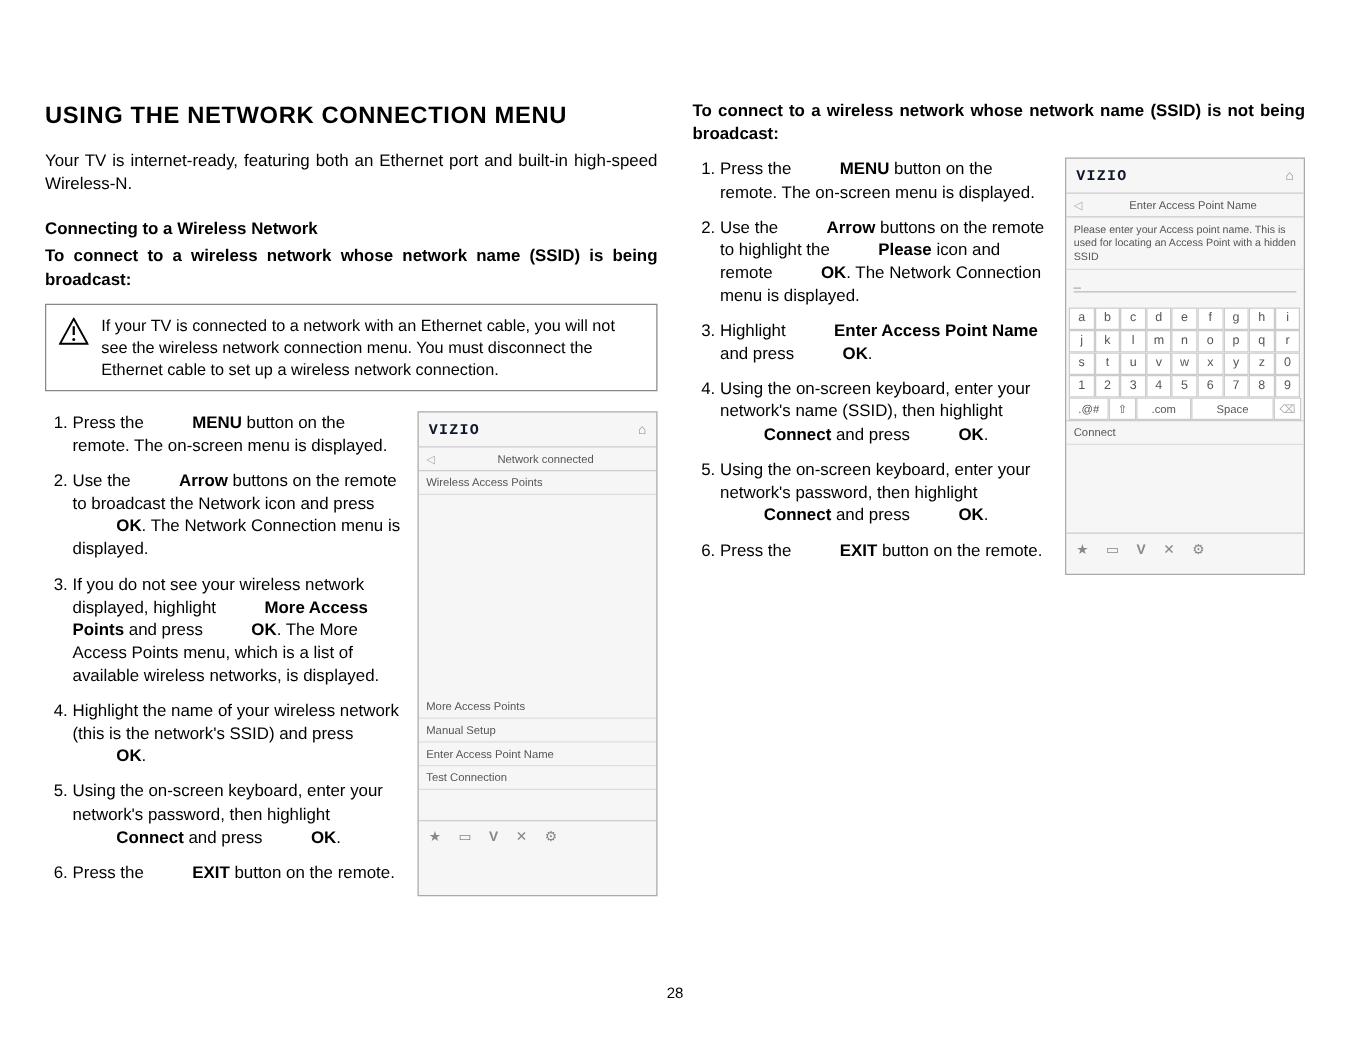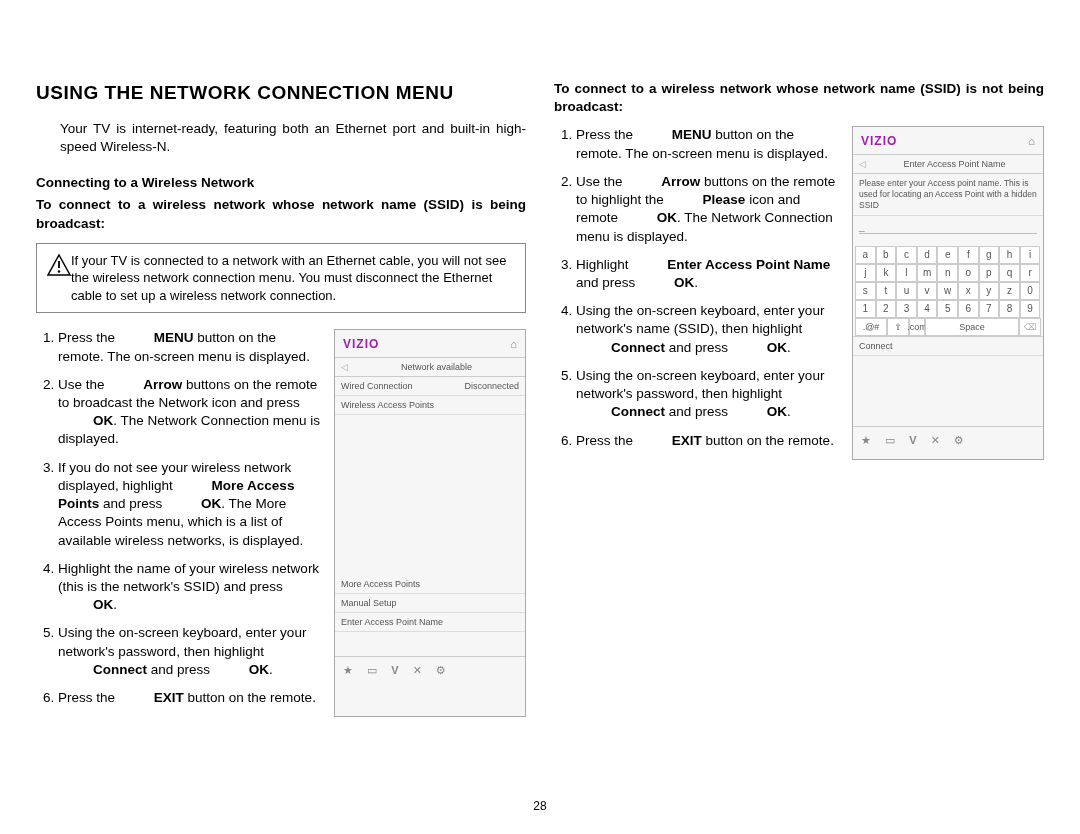--- a/index.html
+++ b/index.html
@@ -15,30 +15,30 @@
   }
   .columns { display: flex; gap: 28px; }
   .col { flex: 1; }
   h1 {
     font-size: 19px;
     font-weight: 900;
     letter-spacing: 0.5px;
     margin-bottom: 14px;
     text-transform: uppercase;
   }
-  .intro { text-align: justify; margin-bottom: 18px; margin-left: 24px; }
+  .intro { text-align: justify; margin-bottom: 18px; }
   .subhead { font-weight: bold; margin-bottom: 4px; }
   .lead { text-align: justify; margin-bottom: 10px; font-weight: bold; }
   .warn-box {
     border: 1px solid #888;
     padding: 8px 10px 8px 10px;
     margin: 6px 0 16px 0;
     display: flex;
     align-items: flex-start;
-    gap: 0;
+    gap: 10px;
   }
   .warn-icon {
     width: 24px; height: 22px; flex: 0 0 24px;
     margin-top: 2px;
   }
   .warn-text { font-size: 13px; line-height: 1.35; }
   .split { display: flex; gap: 10px; }
   .steps { flex: 1; }
   ol { list-style: decimal; padding-left: 22px; }
   ol li { margin-bottom: 10px; line-height: 1.35; }
@@ -49,21 +49,21 @@
     width: 192px;
     background: #f6f6f6;
     font-size: 10px;
     color: #555;
     flex: 0 0 192px;
   }
   .mock-header {
     display: flex; justify-content: space-between; align-items: center;
     padding: 6px 8px 4px 8px;
   }
-  .mock-logo { font-weight: 900; font-size: 12px; letter-spacing: 1px; color:#a21caf; }
+  .mock-logo { font-weight: 900; font-size: 12px; letter-spacing: 1px; color:#0f172a;font-family:Liberation Mono, monospace; }
   .mock-home { font-size: 11px; color:#888; }
   .mock-title {
     border-top: 1px solid #ccc; border-bottom: 1px solid #ccc;
     padding: 3px 6px; text-align: center; font-size: 9px;
     display:flex; align-items:center; gap:6px;
   }
   .mock-title .tri { color:#aaa; font-size:9px; }
   .mock-row {
     border-bottom: 1px solid #ddd;
     padding: 3px 6px;
@@ -83,32 +83,32 @@
   .kb { display: flex; flex-wrap: wrap; padding: 2px 2px 0 2px; }
   .kb span {
     width: 20.6px; height: 18px; border: 1px solid #ccc;
     display: flex; align-items: center; justify-content: center;
     font-size: 10px; margin: 0; background:#fff;
   }
   .kb-row2 { display:flex; }
   .kb-row2 span { height:18px; border:1px solid #ccc; display:flex;align-items:center;justify-content:center;font-size:9px;background:#fff;}
   .kb-sym { width:32px; }
   .kb-shift { width:22px; }
-  .kb-com { width:16px; }
+  .kb-com { width:44px; }
   .kb-space { flex:1; }
   .kb-del { width:22px; color:#aaa; }
   .mock-footer {
     border-top: 1px solid #ccc;
     padding: 6px 8px;
     display: flex; gap: 14px; justify-content: flex-start;
     font-size: 11px; color:#888;
   }
   .mock-footer span { display:inline-block; }
   .page-num {
-    position: absolute; bottom: 20px; left: 0; right: 0;
+    position: absolute; bottom: 32px; left: 0; right: 0;
     text-align: center; font-size: 12px; margin-top: 42px;
   }
 </style>
 </head>
 <body>
 
 <div class="columns">
 
   <div class="col">
     <h1>USING THE NETWORK CONNECTION MENU</h1>
@@ -137,38 +137,37 @@
         </ol>
       </div>
 
       <div class="mock">
         <div class="mock-header">
           <span class="mock-logo">VIZIO</span>
           <span class="mock-home">⌂</span>
         </div>
         <div class="mock-title">
             <span class="tri">◁</span>
-            <span style="flex:1;text-align:center">Network available</span>
-          </div>
-        <div class="mock-row">
-            <span>Wired Connection</span>
-            <span>Disconnected</span>
+            <span style="flex:1;text-align:center">Network connected</span>
           </div>
         <div class="mock-row">
             <span>Wireless Access Points</span>
           </div>
         <div class="mock-gap"></div>
         <div class="mock-row">
             <span>More Access Points</span>
           </div>
         <div class="mock-row">
             <span>Manual Setup</span>
           </div>
         <div class="mock-row">
             <span>Enter Access Point Name</span>
+          </div>
+        <div class="mock-row">
+            <span>Test Connection</span>
           </div>
         <div style="height:24px"></div>
         <div class="mock-footer">
           <span>★</span>
           <span>▭</span>
           <span style="font-weight:900;">V</span>
           <span>✕</span>
           <span>⚙</span>
         </div>
       </div>

